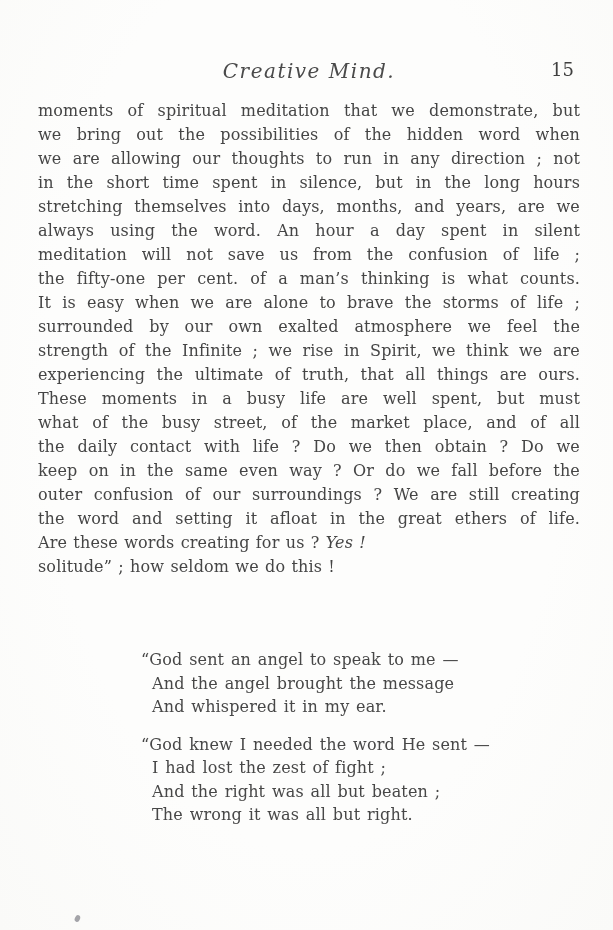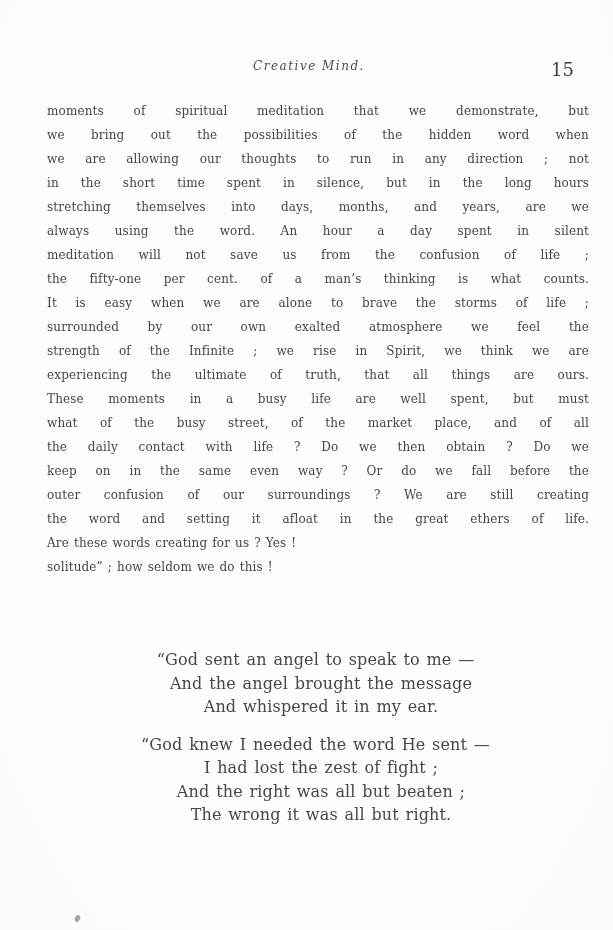--- a/index.html
+++ b/index.html
@@ -22,66 +22,65 @@
     left: 38px;
     width: 542px;
     height: 24px;
   }
   .running-title {
     position: absolute;
     left: 0;
     right: 0;
     text-align: center;
     font-style: italic;
-    font-size: 12px;
+    font-size: 20px;
     letter-spacing: 1.5px;
     color: #4a4a4a;
   }
   .page-number {
     position: absolute;
     right: 6px;
     top: 0;
     font-size: 18px;
     color: #3f3f3f;
   }
   .body-text {
     position: absolute;
     top: 99px;
     left: 38px;
     width: 542px;
-    font-size: 12px;
+    font-size: 16px;
     line-height: 24px;
     letter-spacing: 0.15px;
     word-spacing: 1px;
-    margin-left: 9px;
   }
   .tline {
     text-align: justify;
     text-align-last: justify;
     height: 24px;
     white-space: normal;
   }
   .tline.lastline {
     text-align-last: left;
   }
   .tline.indent {
     text-indent: 27px;
   }
-  .em { }
+  .em { font-style: italic; }
   .poem {
     position: absolute;
     top: 648px;
     left: 152px;
     font-size: 16px;
     line-height: 23.5px;
     letter-spacing: 0.15px;
     word-spacing: 1.5px;
     color: #474747;
   }
-  .stanza { margin-bottom: 14px; text-align: center; }
+  .stanza { margin-bottom: 14px; }
   .poem-line { text-indent: 0; }
   .poem-line.hang { text-indent: -11px; }
   .ink-speck {
     position: absolute;
     left: 75px;
     top: 915px;
     width: 5px;
     height: 7px;
     background: #94949a;
     border-radius: 50% 60% 55% 50%;

